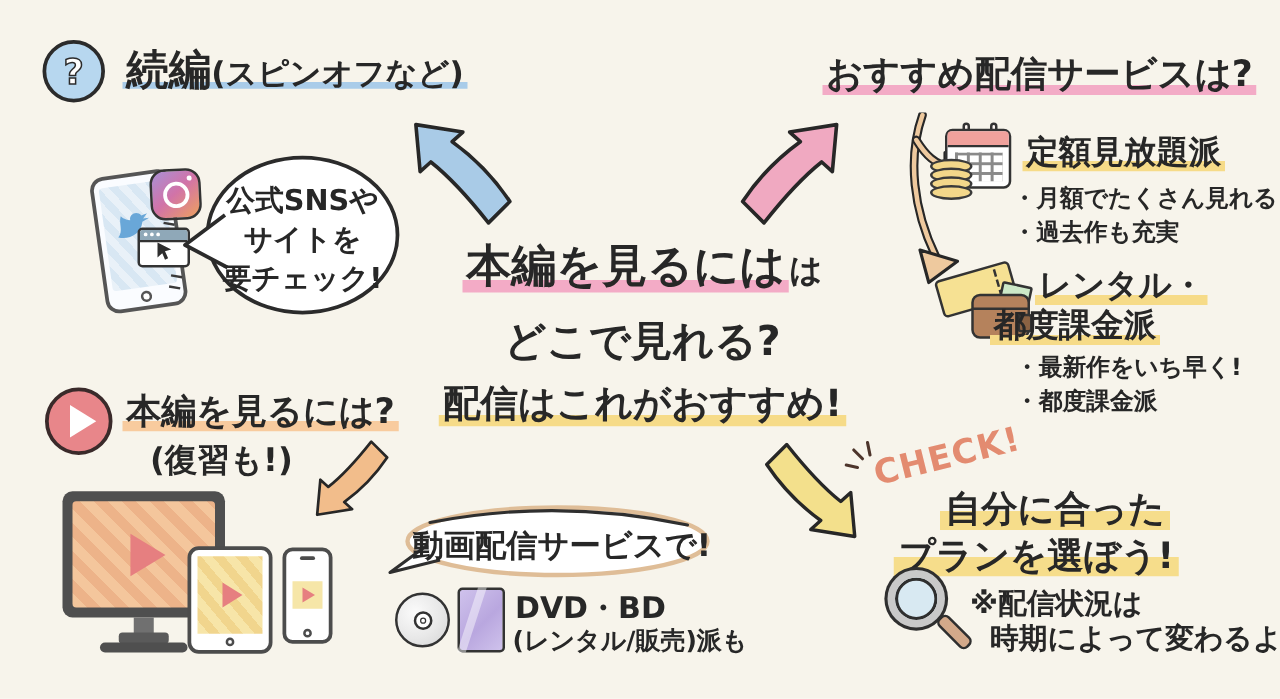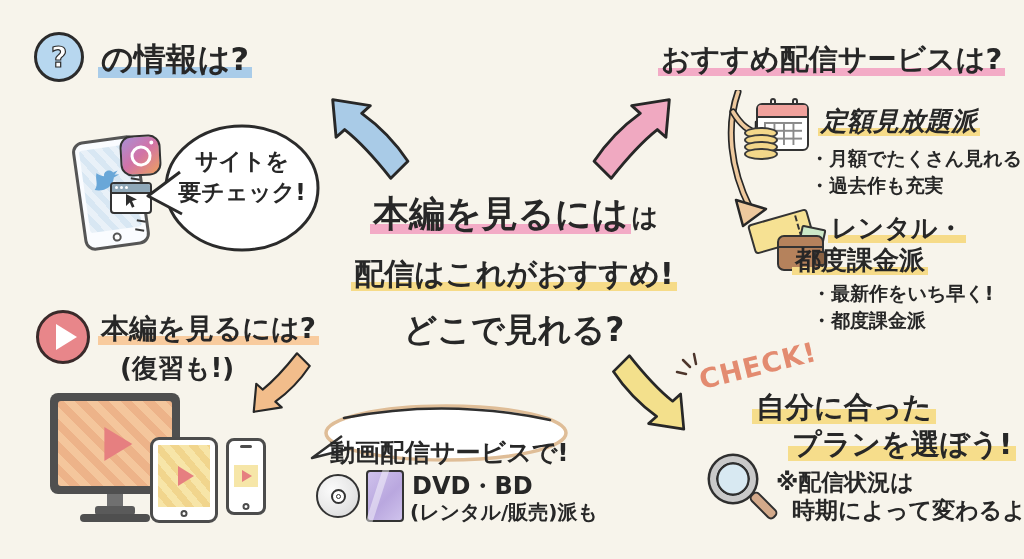--- a/index.html
+++ b/index.html
@@ -105,21 +105,21 @@
 </style>
 </head>
 <body>
 
 <div id="canvas">
 
   <div class="abs qicon" style="left:34px;top:32px;">
     <span class="qmark">?</span>
   </div>
   <div class="abs" style="left:98px;top:33px;">
-    <div class="nw" style="margin-top:5px;"><span class="hl-blue b" style="font-size:32px;">の情報は?</span></div>
+    <div class="nw"><span class="hl-blue"><span class="b" style="font-size:34px;">続編</span><span class="b" style="font-size:25px;">(スピンオフなど)</span></span></div>
   </div>
 
   <div class="abs" style="left:70px;top:130px;width:160px;height:130px;">
     <div class="phone-body">
       <div class="phone-screen"></div>
       <div class="phone-home"></div>
     </div>
     <svg class="abs" style="left:22px;top:36px;" width="32" height="28" viewBox="0 0 24 21">
       <path d="M2 18 C8.5 19.5 15.8 16 16.4 8.6 L20.5 6.2 L16.9 6.6 L19.2 3.4 L15.8 4.8 C13.2 1.8 8.4 3.8 9.1 7.6 C5.6 7.4 3.4 5.2 3.4 5.2 C2.1 10 5.2 13.6 2 18 Z" fill="#69a7d8"></path>
     </svg>
@@ -139,28 +139,29 @@
       </svg>
     </div>
     <div class="eqmark" style="left:66px;top:90px;"></div>
   </div>
 
   <svg class="abs" style="left:146px;top:122px;" width="176" height="136" viewBox="0 0 176 136">
     <ellipse cx="96" cy="66" rx="76" ry="62" fill="#ffffff" stroke="#2b2b2b" stroke-width="3"></ellipse>
     <path d="M 34 50 L 2 74 L 36 92" fill="#ffffff" stroke="#2b2b2b" stroke-width="3" stroke-linejoin="round"></path>
   </svg>
   <div class="abs bubble-text" style="left:177px;top:146px;width:130px;">
+    <div class="nw">公式SNSや</div>
     <div class="nw">サイトを</div>
     <div class="nw">要チェック!</div>
   </div>
 
   <div class="abs" style="left:325px;top:192px;width:378px;text-align:center;">
     <div class="nw" style="line-height:44px;"><span class="hl-pink b" style="font-size:36px;">本編を見るには</span><span class="b" style="font-size:26px;">は</span></div>
+    <div class="nw b" style="font-size:33px;line-height:40px;margin-top:11px;">どこで見れる?</div>
     <div class="nw" style="line-height:40px;margin-top:11px;"><span class="hl-yellow b" style="font-size:30px;">配信はこれがおすすめ!</span></div>
-    <div class="nw b" style="font-size:33px;line-height:40px;margin-top:11px;">どこで見れる?</div>
   </div>
 
   <svg class="abs" style="left:318px;top:86px;" width="108" height="94" viewBox="0 0 120 110">
     <path d="M 14 16 L 58 23 L 48 32 Q 80 55 102 88 L 82 108 Q 52 70 28 51 L 18 60 Z" fill="#a9cbe7" stroke="#272727" stroke-width="3.4" stroke-linejoin="round"></path>
   </svg>
   <svg class="abs" style="left:576px;top:86px;" width="108" height="94" viewBox="0 0 120 110">
     <path d="M 106 16 L 62 23 L 72 32 Q 40 55 18 88 L 38 108 Q 68 70 92 51 L 102 60 Z" fill="#f0a9c1" stroke="#272727" stroke-width="3.4" stroke-linejoin="round"></path>
   </svg>
   <svg class="abs" style="left:238px;top:352px;" width="90" height="70" viewBox="0 0 120 110">
     <path d="M 14 94 L 58 87 L 48 78 Q 80 55 102 22 L 82 2 Q 52 40 28 59 L 18 50 Z" fill="#f2bd8b" stroke="#272727" stroke-width="3.4" stroke-linejoin="round"></path>
@@ -189,21 +190,21 @@
       <div class="cal-header"></div>
       <div class="cal-grid"></div>
     </div>
     <div class="coin" style="left:0;top:31px;"></div>
     <div class="coin" style="left:0;top:38px;"></div>
     <div class="coin" style="left:0;top:45px;"></div>
     <div class="coin" style="left:0;top:52px;"></div>
   </div>
 
   <div class="abs nw" style="left:818px;top:104px;">
-    <span class="hl-yellow b" style="font-size:26px;font-style:italic;">定額見放題派</span>
+    <span class="hl-yellow b" style="font-size:26px;">定額見放題派</span>
   </div>
   <div class="abs nw sb" style="left:810px;top:146px;font-size:19px;">・月額でたくさん見れる!</div>
   <div class="abs nw sb" style="left:810px;top:173px;font-size:19px;">・過去作も充実</div>
 
   <div class="abs" style="left:748px;top:212px;width:90px;height:66px;">
     <div class="ticket"></div>
     <div class="bill"></div>
     <div class="wallet"></div>
   </div>
 
@@ -248,40 +249,40 @@
         </div>
       <div class="homedot" style="bottom:2px;"></div>
     </div>
   </div>
 
   <svg class="abs" style="left:308px;top:402px;" width="264" height="66" viewBox="0 0 264 66">
     <ellipse cx="138" cy="31" rx="120" ry="27" fill="#ffffff" stroke="#dfbd97" stroke-width="3.5"></ellipse>
     <path d="M 36 16 Q 138 -4 242 18" fill="none" stroke="#2f2f2f" stroke-width="2.5" stroke-linecap="round"></path>
     <path d="M 34 34 L 4 56 L 44 46" fill="#ffffff" stroke="#2f2f2f" stroke-width="2.5" stroke-linejoin="round"></path>
   </svg>
-  <div class="abs nw b" style="left:330px;top:436px;width:232px;text-align:right;font-size:25px;">動画配信サービスで!</div>
+  <div class="abs nw b" style="left:330px;top:420px;width:232px;text-align:right;font-size:25px;">動画配信サービスで!</div>
 
   <div class="disc" style="left:316px;top:474px;">
     <div class="disc-in">
         <div class="disc-hole"></div>
       </div>
   </div>
   <div class="case" style="left:366px;top:470px;"></div>
   <div class="abs nw b" style="left:412px;top:470px;font-size:24px;">DVD・BD</div>
   <div class="abs nw sb" style="left:410px;top:499px;font-size:20px;">(レンタル/販売)派も</div>
 
   <svg class="abs" style="left:674px;top:352px;" width="30" height="30" viewBox="0 0 30 30">
     <path d="M3 20 L12 22 M9 8 L16 15 M20 2 L22 12" fill="none" stroke="#4d352b" stroke-width="2.5" stroke-linecap="round"></path>
   </svg>
   <div class="abs nw check" style="left:698px;top:350px;">CHECK!</div>
 
   <div class="abs nw" style="left:752px;top:388px;">
     <span class="hl-yellow-thick b" style="font-size:29px;">自分に合った</span>
   </div>
-  <div class="abs nw" style="left:788px;top:425px;">
+  <div class="abs nw" style="left:715px;top:425px;">
     <span class="hl-yellow-thick b" style="font-size:29px;">プランを選ぼう!</span>
   </div>
 
   <div class="abs" style="left:710px;top:456px;width:80px;height:80px;">
     <div class="mag-ring"></div>
     <div class="mag-handle"></div>
   </div>
   <div class="abs nw sb" style="left:776px;top:467px;font-size:23px;">※配信状況は</div>
   <div class="abs nw sb" style="left:792px;top:495px;font-size:23px;">時期によって変わるよ!</div>
 

